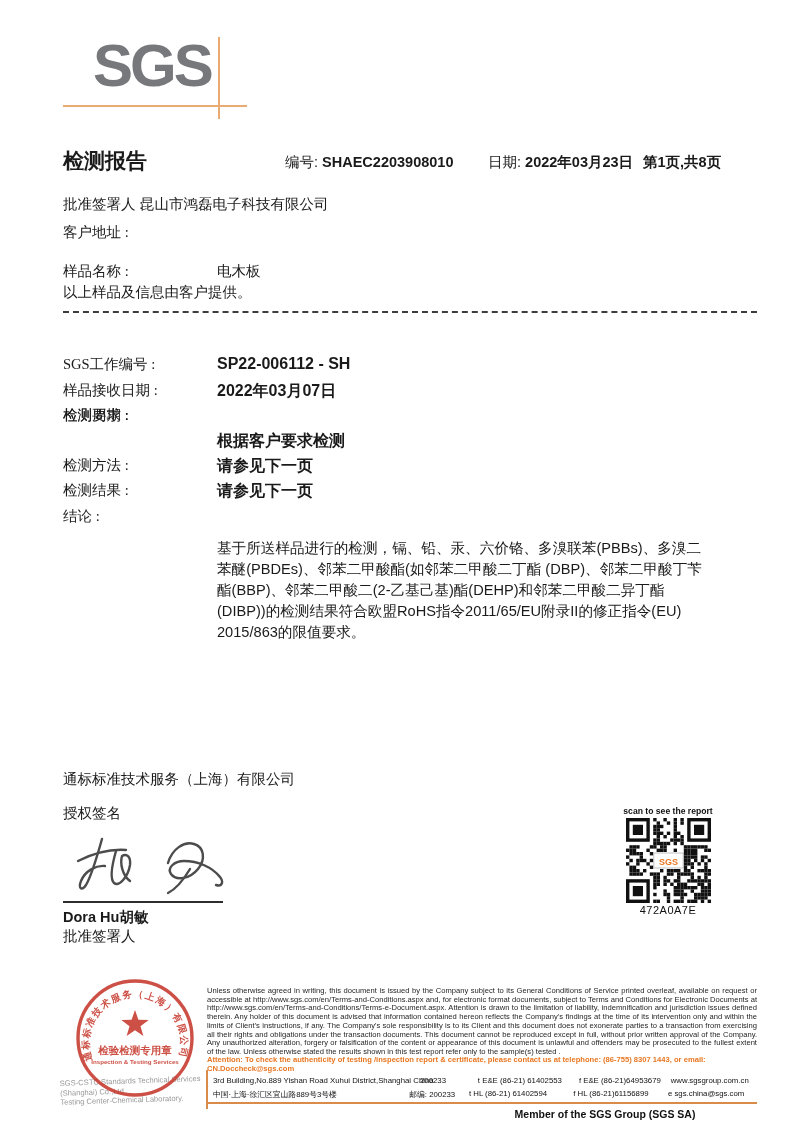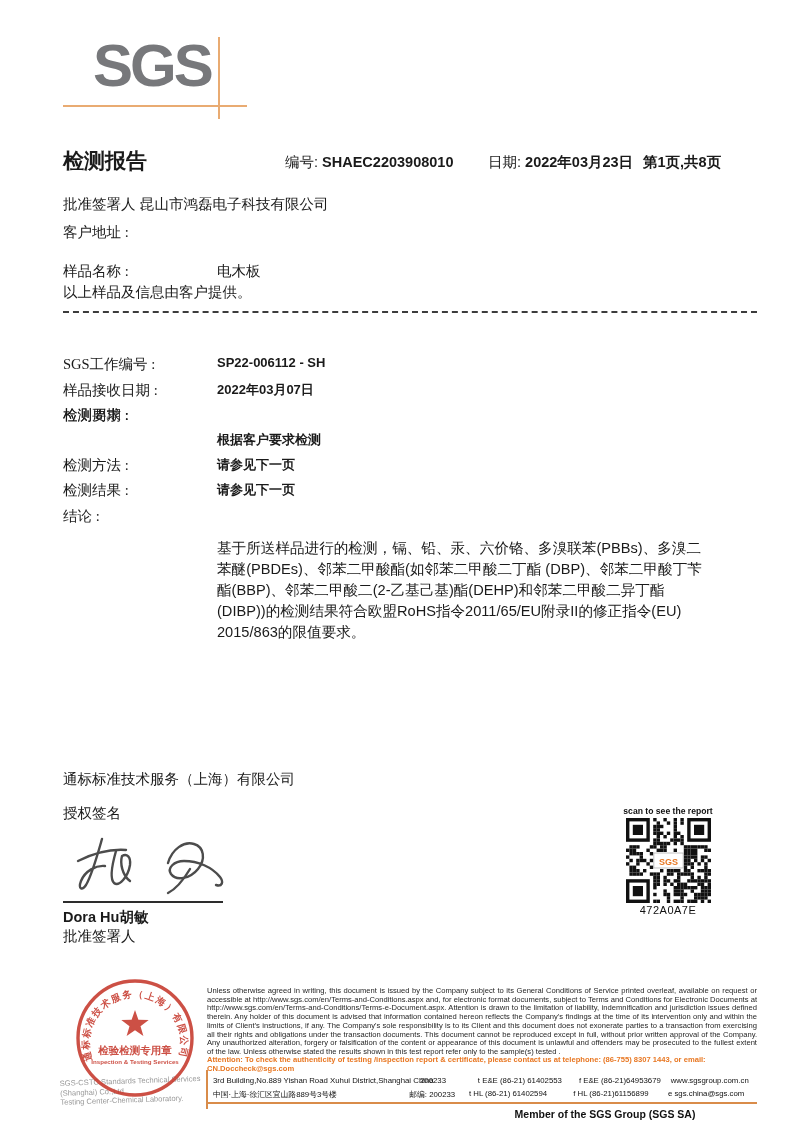--- a/index.html
+++ b/index.html
@@ -20,21 +20,21 @@
   .hdr { position:absolute; top:153px; font-size:14.5px; }
   .hdr b { font-weight:bold; }
   .hdr-no   { left:285px; }
   .hdr-date { left:488px; }
   .hdr-page { left:643px; font-weight:bold; }
   
   .row { position:absolute; font-size:14.5px; font-family:"Liberation Serif","DejaVu Serif",serif; }
   .dashed-sep { position:absolute; left:63px; top:311px; width:694px; border-top:2px dashed #3c3c3c; }
   
   .job-row-label { position:absolute; left:63px; font-size:14.5px; font-family:"Liberation Serif","DejaVu Serif",serif; }
-  .job-row-value { position:absolute; left:217px; font-size:13px; font-weight:bold;
+  .job-row-value { position:absolute; left:217px; font-size:16px; font-weight:bold;
     font-family:"Liberation Sans",sans-serif; }
   .conclusion-text { position:absolute; left:217px; top:506px; width:495px; font-size:14.6px;
     line-height:21px; font-family:Liberation Sans, sans-serif; text-align:left;margin-top:32px; }
   
   .company-line { position:absolute; left:63px; top:770px; font-size:14.5px;
     font-family:"Liberation Serif","DejaVu Serif",serif; }
   .auth-line { position:absolute; left:63px; top:804px; font-size:14.5px;
     font-family:"Liberation Serif","DejaVu Serif",serif; }
   .signature-svg { position:absolute; left:72px; top:833px; }
   .sig-underline { position:absolute; left:63px; top:901px; width:160px; height:2px; background:#2d2d2d; }

